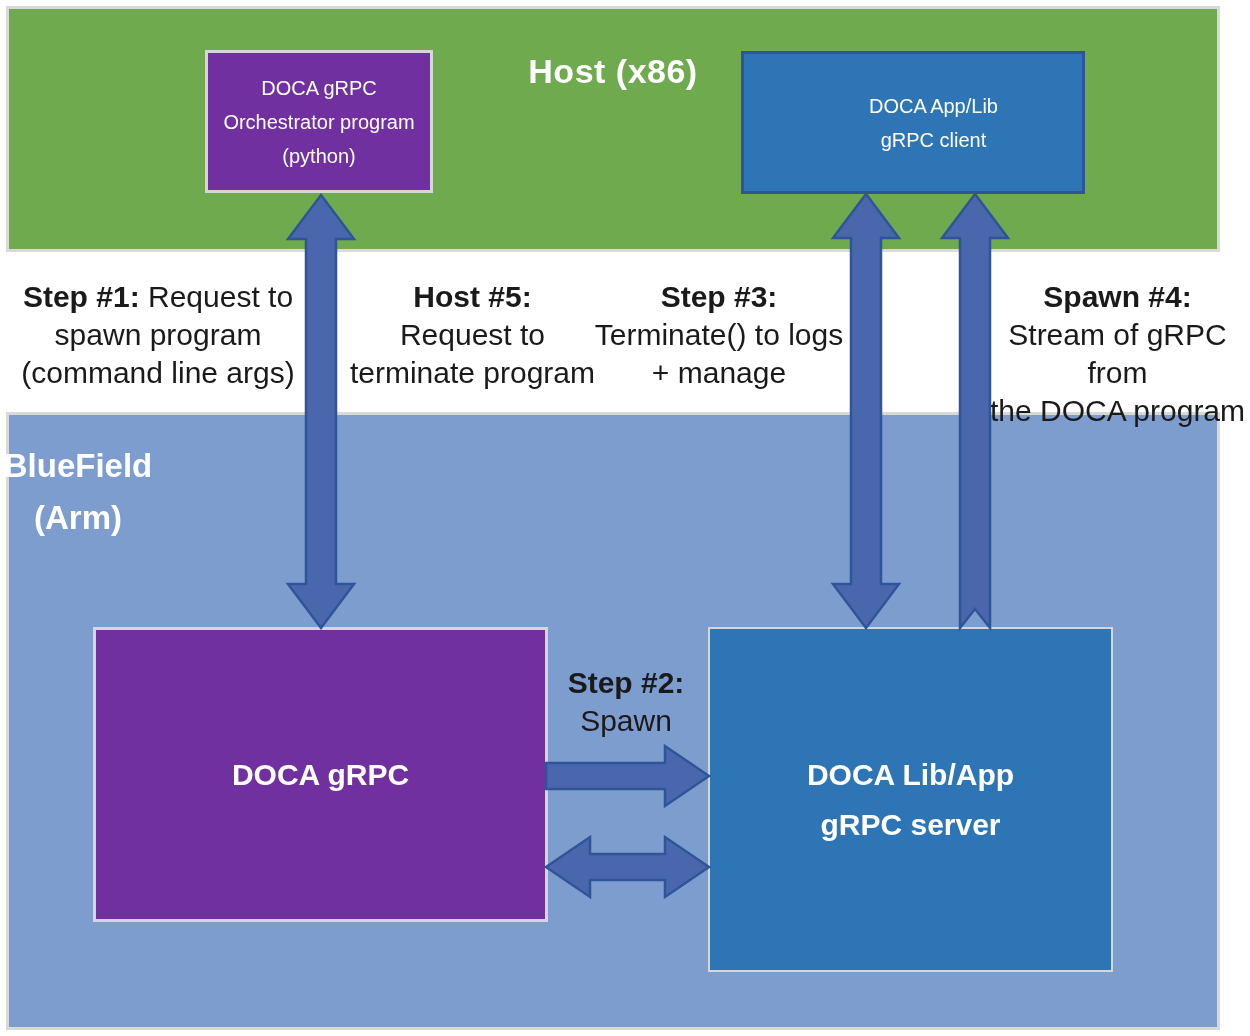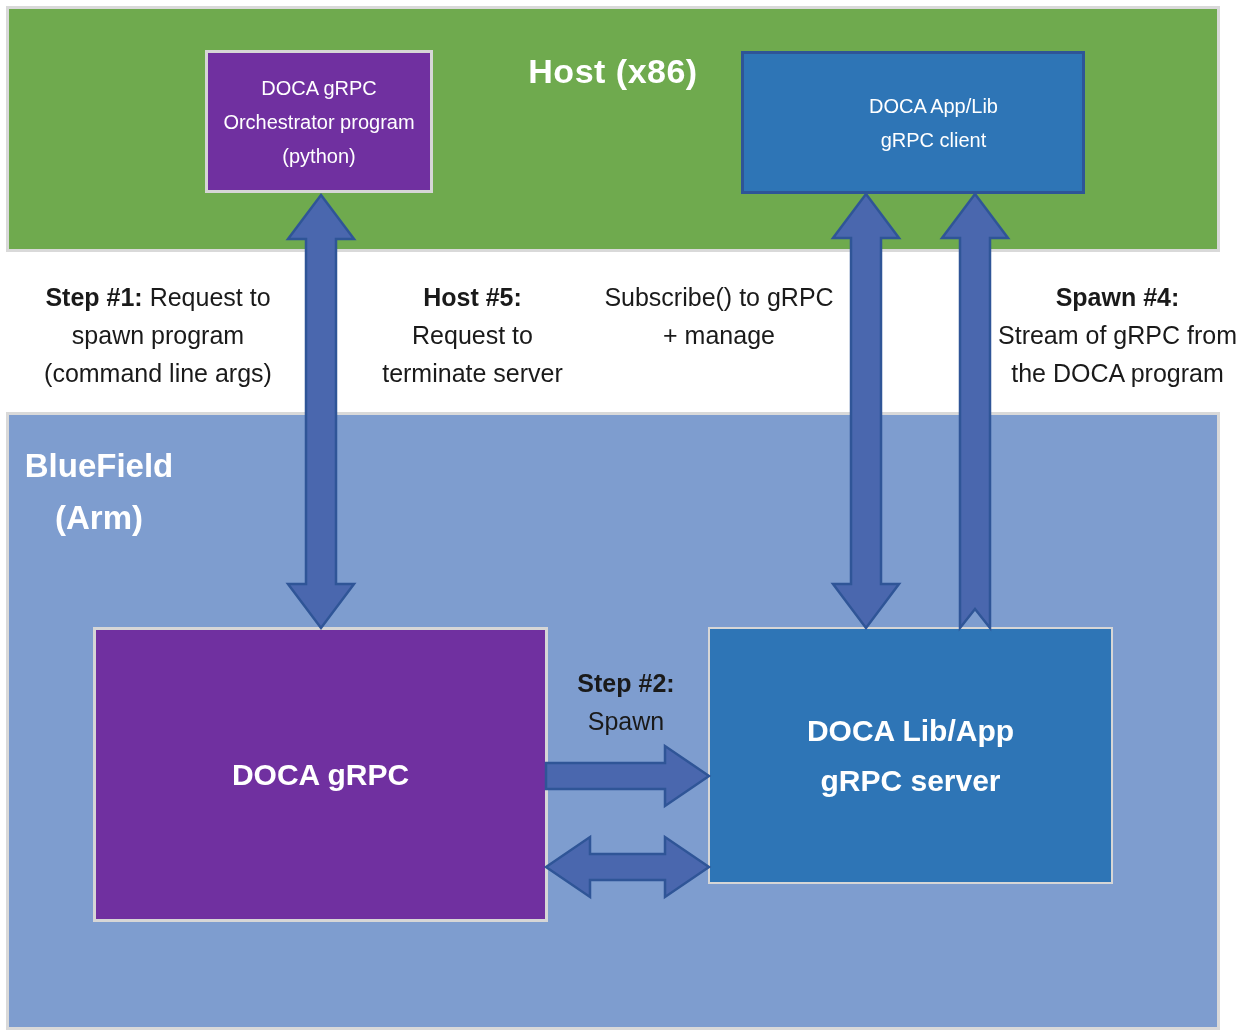--- a/index.html
+++ b/index.html
@@ -20,39 +20,39 @@
   body{font-family:"Liberation Sans", sans-serif;}
   .canvas{position:relative;width:1250px;height:1036px;background:#FFFFFF;overflow:hidden;}
 
   
   .band{position:absolute;left:6px;width:1214px;border:3px solid var(--band-border);}
   .band.host{top:6px;height:246px;background:var(--host-band);}
   .band.bluefield{top:412px;height:618px;background:var(--bluefield-band);}
 
   .host-title{position:absolute;left:6px;top:52px;width:1214px;text-align:center;
     color:var(--box-text);font-size:34px;font-weight:bold;letter-spacing:.5px;}
-  .bluefield-title{position:absolute;left:24px;top:440px;width:150px;text-align:center;
+  .bluefield-title{position:absolute;left:3px;top:440px;width:150px;text-align:center;
     color:var(--box-text);font-size:33px;font-weight:bold;line-height:52px;}
 
   
   .node{position:absolute;display:flex;flex-direction:column;justify-content:center;
     align-items:center;text-align:center;color:var(--box-text);}
   .node.purple{background:var(--purple-box);border:3px solid var(--box-border-light);}
   .node.bluefill{background:var(--blue-box);}
   .small-text{font-size:20px;line-height:34px;font-weight:400;}
   .big-text{font-size:30px;line-height:50px;font-weight:bold;}
 
   .orch-client{left:205px;top:50px;width:228px;height:143px;}
   .grpc-client{left:741px;top:51px;width:344px;height:143px;border:3px solid var(--blue-box-border);padding-left:41px;}
   .orch-daemon{left:93px;top:627px;width:455px;height:295px;}
-  .grpc-server{left:708px;top:627px;width:405px;height:257px;border:2px solid var(--box-border-light);}
+  .grpc-server{left:708px;top:627px;width:405px;height:345px;border:2px solid var(--box-border-light);}
 
   
   .step{position:absolute;text-align:center;color:var(--step-text);
-    font-size:25px;line-height:38px;}
+    font-size:30px;line-height:38px;}
   .step .b{font-weight:bold;}
   .step1{left:8px;top:278px;width:300px;}
   .step5{left:340px;top:278px;width:265px;}
   .step3{left:588px;top:278px;width:262px;}
   .step4{left:985px;top:278px;width:265px;}
   .step2{left:520px;top:664px;width:212px;}
   .step6{left:470px;top:924px;width:320px;}
 
   
   .arrow-layer{position:absolute;left:0;top:0;width:1250px;height:1036px;pointer-events:none;}
@@ -95,25 +95,26 @@
 
   <div class="step step1">
     <div><span class="b">Step #1:</span> <span>Request to</span></div>
     <div>spawn program</div>
     <div>(command line args)</div>
   </div>
 
   <div class="step step5">
     <div class="b">Host #5:</div>
     <div>Request to</div>
-    <div>terminate server</div>
+    <div>terminate program</div>
   </div>
 
   <div class="step step3">
-    <div>Subscribe() to gRPC</div>
+    <div class="b">Step #3:</div>
+    <div>Terminate() to logs</div>
     <div>+ manage</div>
   </div>
 
   <div class="step step4">
     <div class="b">Spawn #4:</div>
     <div>Stream of gRPC from</div>
     <div>the DOCA program</div>
   </div>
 
   <div class="step step2">

